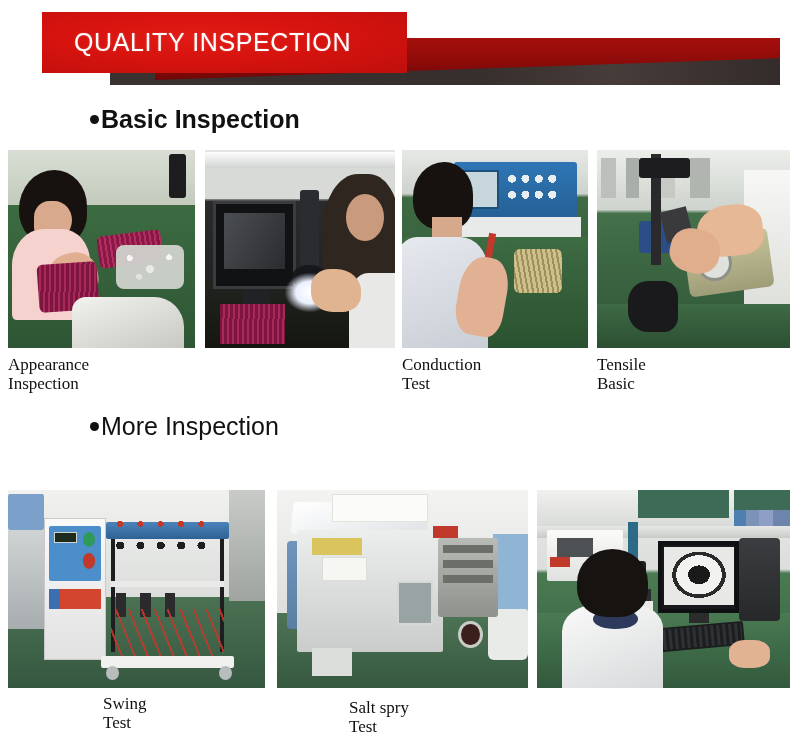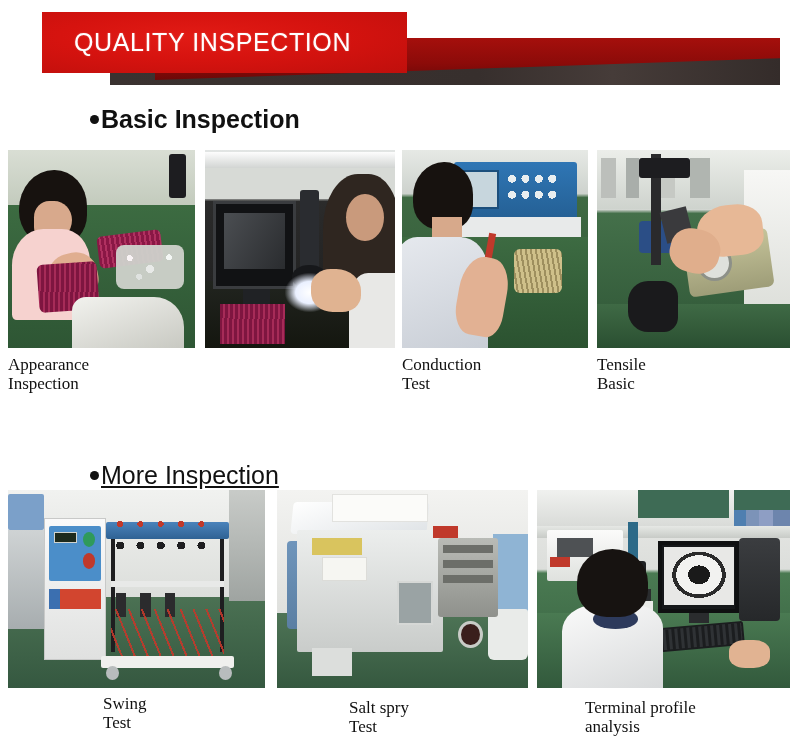--- a/index.html
+++ b/index.html
@@ -62,21 +62,21 @@
     align-items: center;
   }
   .section-heading .bullet {
     width: 9px; height: 9px;
     border-radius: 50%;
     background: #111111;
     display: inline-block;
     margin-right: 2px;
   }
   #heading-basic { left: 90px; top: 105px; font-weight: bold; }
-  #heading-more  { left: 90px; top: 461px; text-decoration: underline; }
+  #heading-more  { left: 90px; top: 412px; }
 
   
   .tile { position: absolute; font-family: Liberation Serif, serif; }
   .photo {
     position: absolute;
     left: 0; top: 0;
     width: 100%;
     overflow: hidden;
     background: #6d7a68;
   }
@@ -426,15 +426,13 @@
     <div class="ph monitor2"></div>
       <div class="ph mscreen"></div>
       <div class="ph mstand2"></div>
     <div class="ph keyboard"></div>
       <div class="ph keys"></div>
     <div class="ph phand"></div>
     <div class="ph pbody"></div>
       <div class="ph pcollar"></div>
       <div class="ph phead"></div>
   </div>
-  <div class="caption" style="left:48px; top:208px;">Terminal profile
-analysis</div>
 </div>
 
 </body></html>

